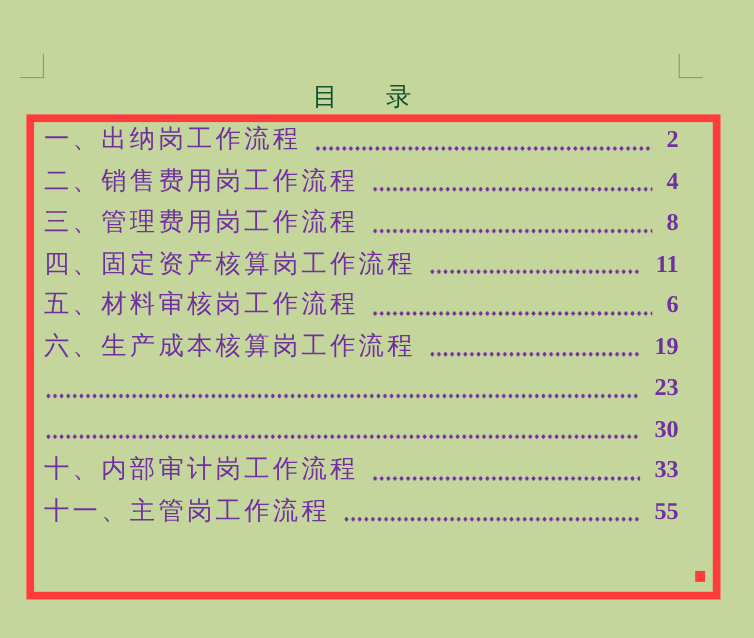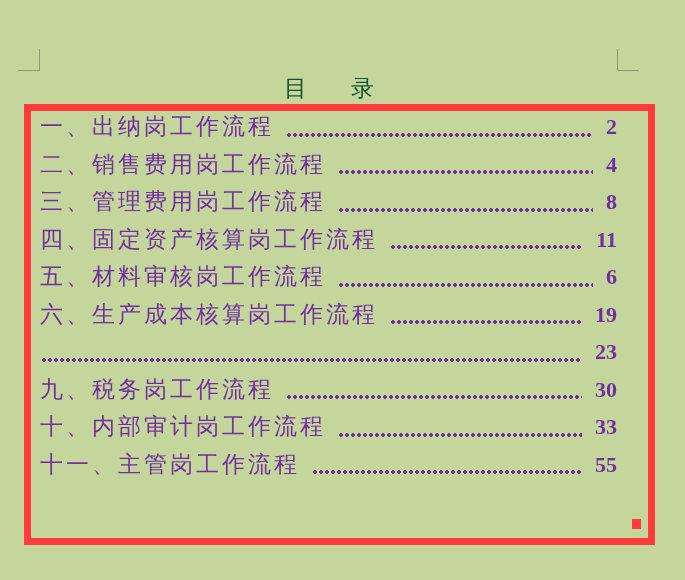--- a/index.html
+++ b/index.html
@@ -105,21 +105,20 @@
   <div class="toc-row">
     <span class="toc-label">六、生产成本核算岗工作流程</span>
     <span class="toc-leader"></span>
     <span class="toc-page">19</span>
   </div>
   <div class="toc-row">
     <span class="toc-leader"></span>
     <span class="toc-page">23</span>
   </div>
   <div class="toc-row">
-    <span class="toc-label">九、税务岗工作流程</span>
     <span class="toc-leader"></span>
     <span class="toc-page">30</span>
   </div>
   <div class="toc-row">
     <span class="toc-label">十、内部审计岗工作流程</span>
     <span class="toc-leader"></span>
     <span class="toc-page">33</span>
   </div>
   <div class="toc-row">
     <span class="toc-label">十一、主管岗工作流程</span>

